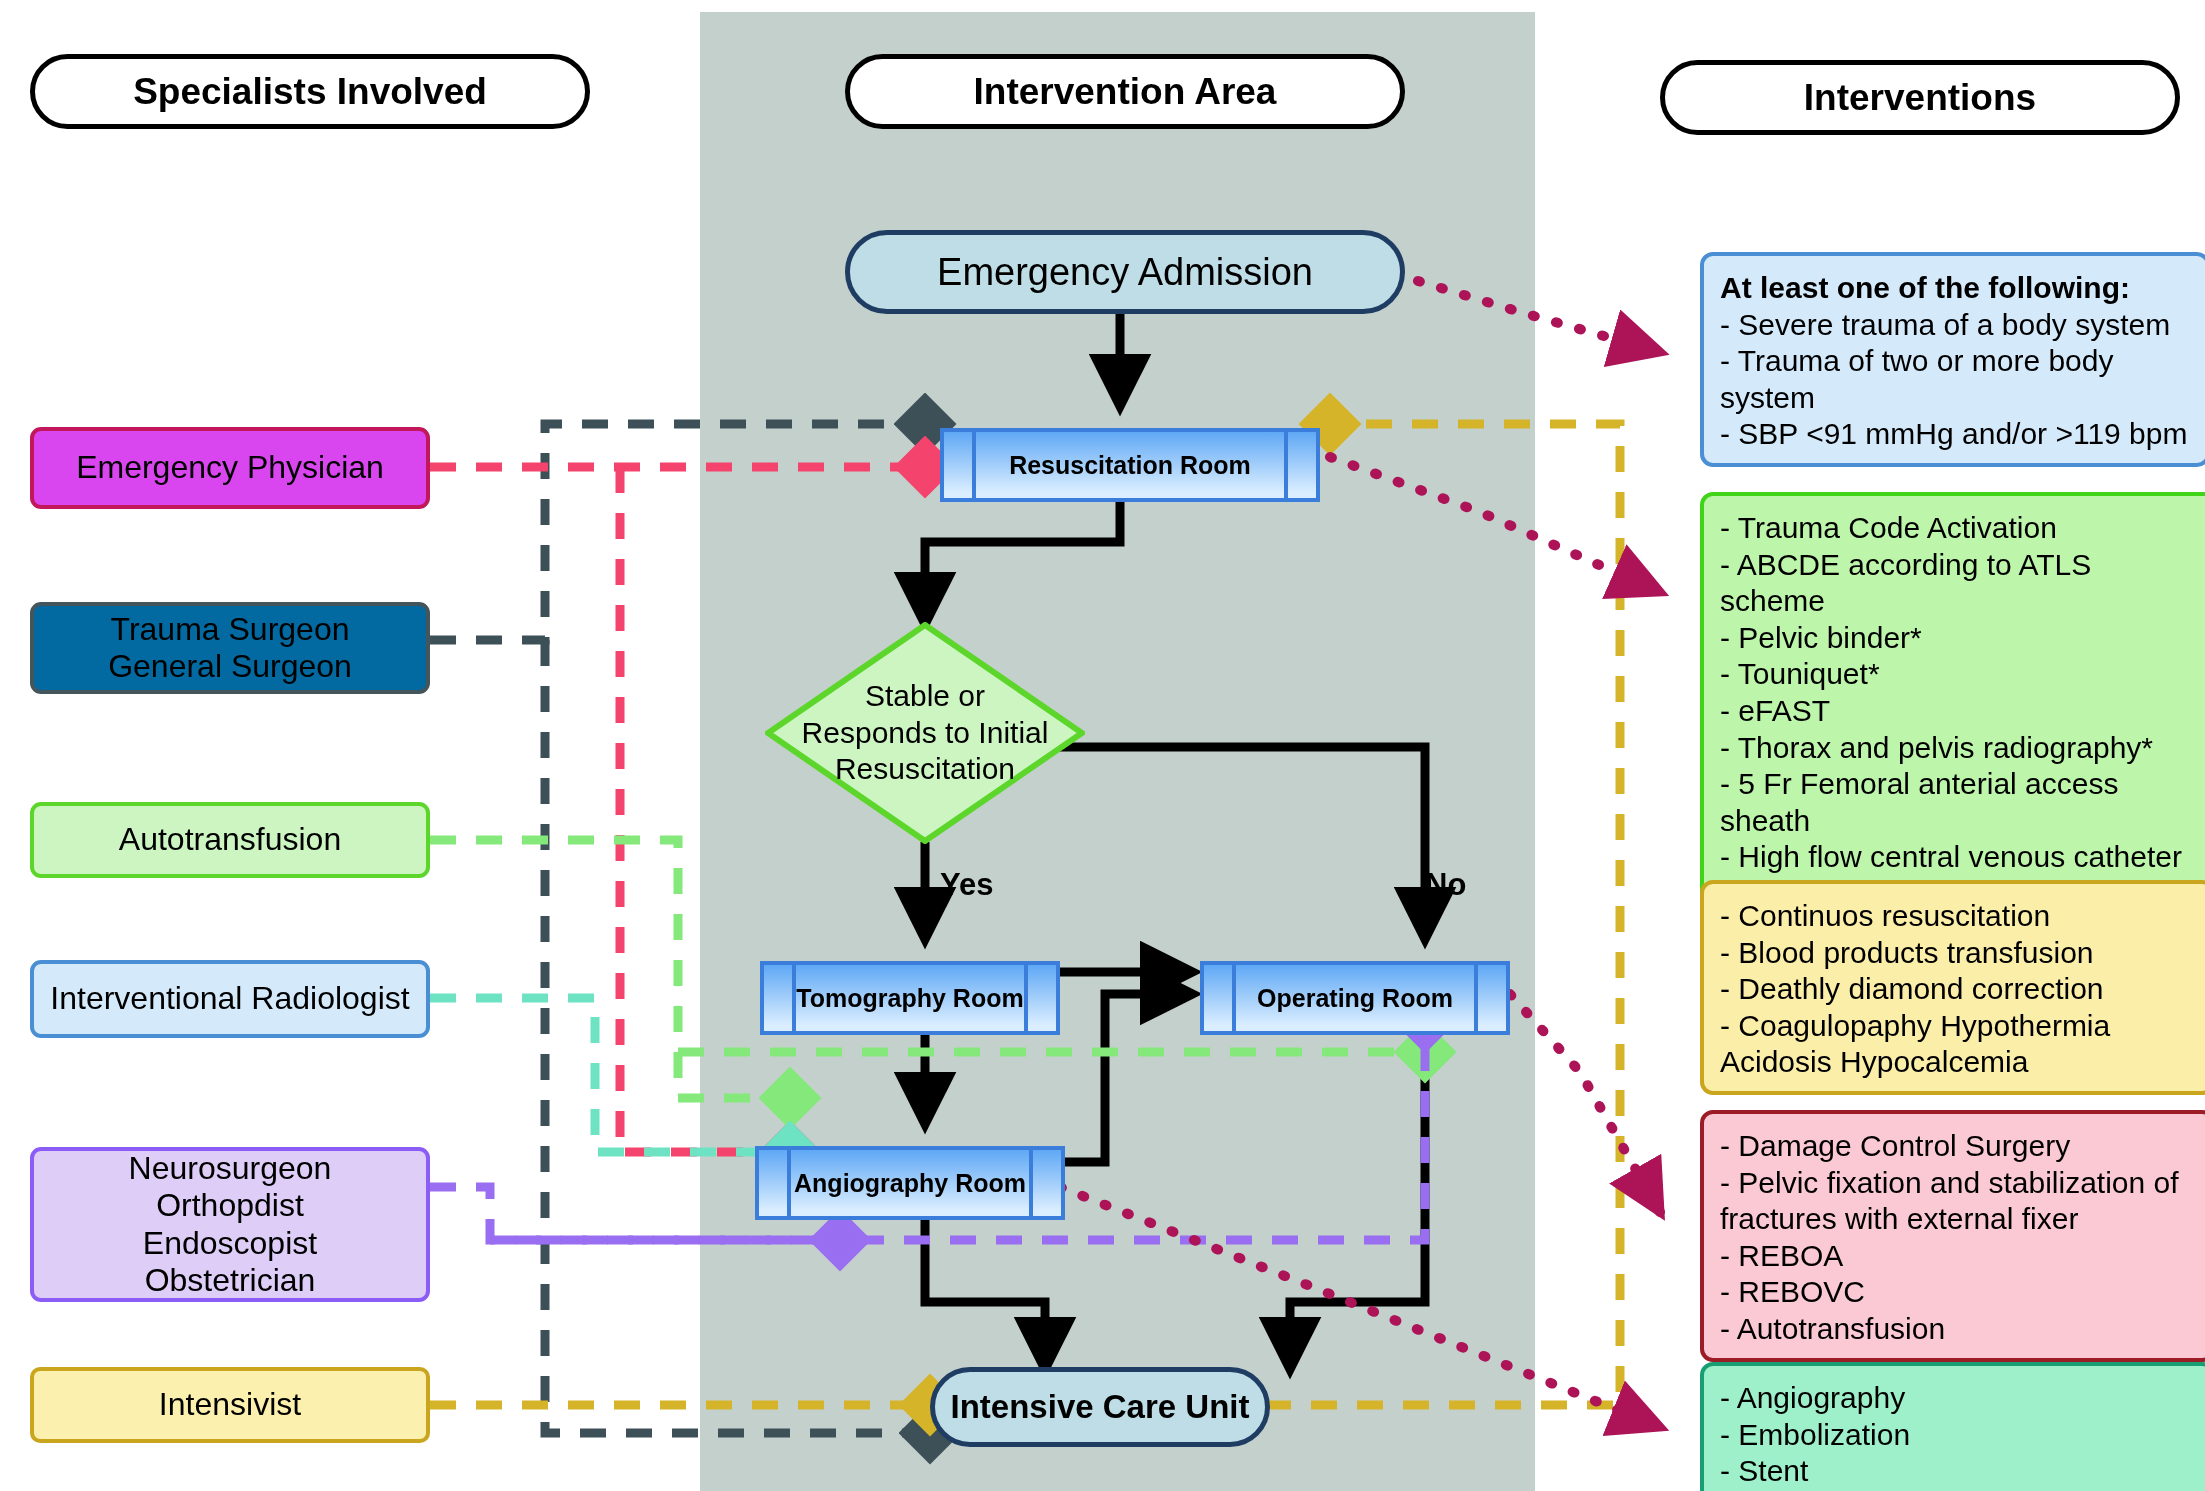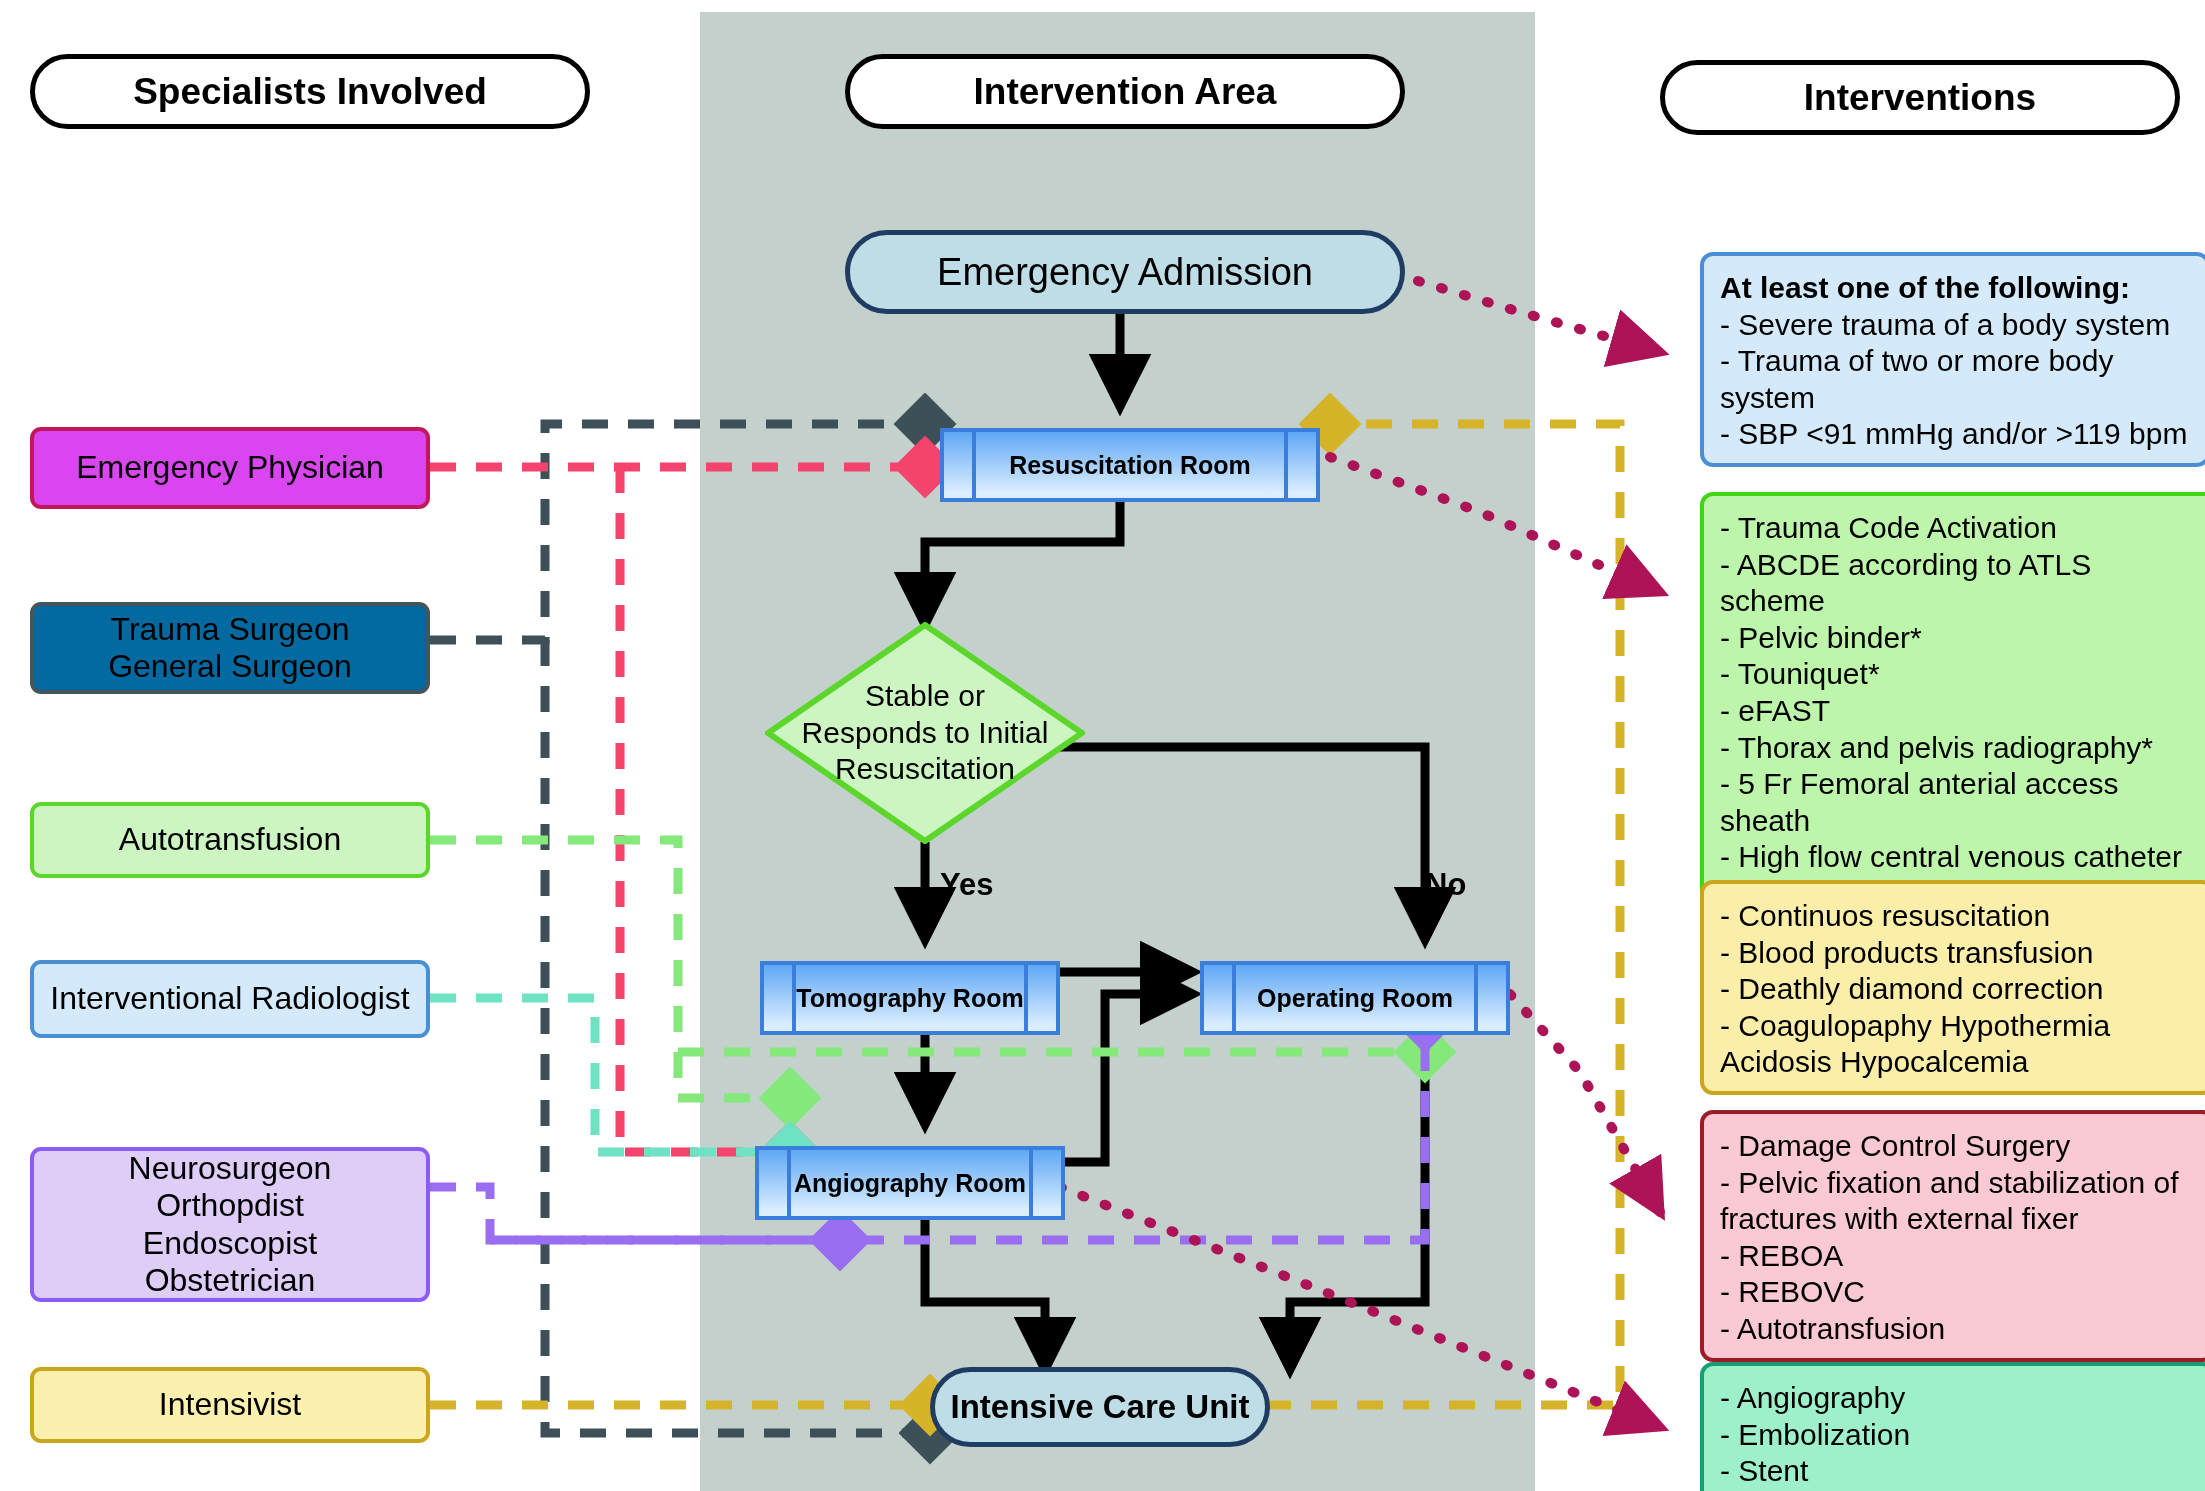--- a/index.html
+++ b/index.html
@@ -147,21 +147,21 @@
 
   <div class="node spec" style="left:30px;top:1135px;width:400px;height:155px;background:#ddcdf7;border-color:#8b5cf6;">
     <div>
       <div>Neurosurgeon</div>
       <div>Orthopdist</div>
       <div>Endoscopist</div>
       <div>Obstetrician</div>
     </div>
   </div>
 
-  <div class="node spec" style="left:30px;top:1355px;width:400px;height:76px;background:#fbf0ae;border-color:#caa61f;">
+  <div class="node spec" style="left:30px;top:1355px;width:400px;height:76px;background:#fbf0ae;border-color:#caa61f;border-radius:10px;">
     <div>
       <div>Intensivist</div>
     </div>
   </div>
 
   <div class="node term" style="left:845px;top:218px;width:560px;height:84px;align-items:center;">
     <span>Emergency Admission</span>
   </div>
 
   <div class="node pproc" style="left:940px;top:392px;width:380px;height:74px;position:absolute;">

